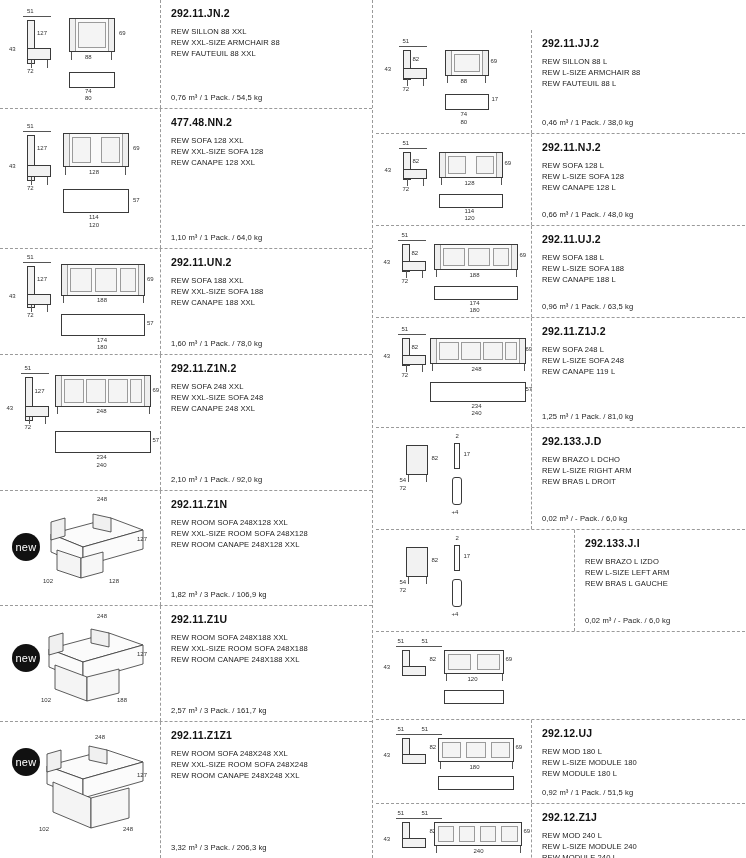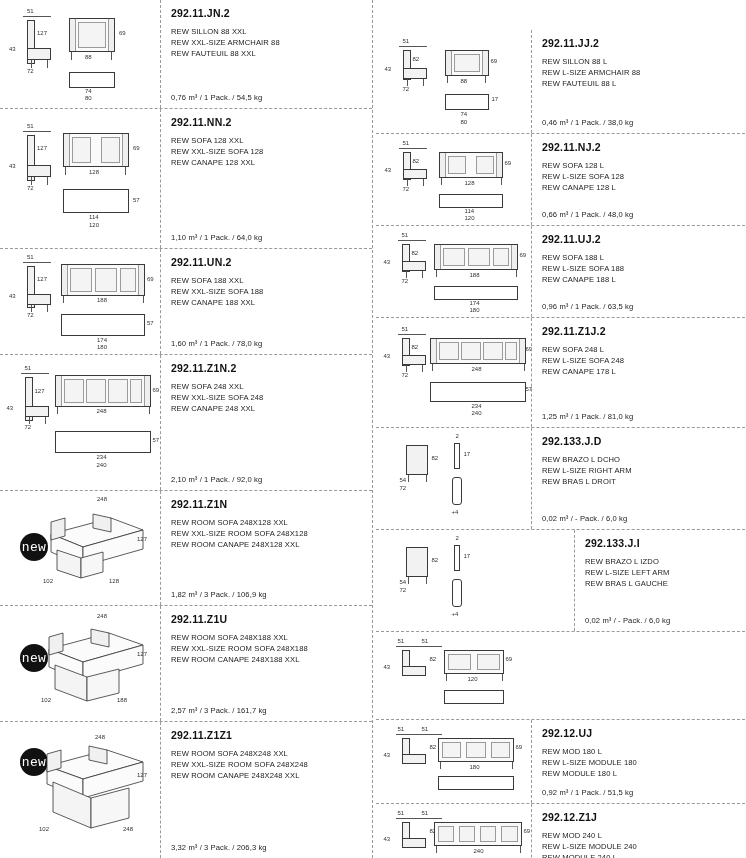--- a/index.html
+++ b/index.html
@@ -76,31 +76,30 @@
   .pack {
     font-size: 7.6px;
     color: #222;
     letter-spacing: .1px;
     padding-bottom: 2px;
   }
 
   
   .badge-new {
     position: absolute;
-    left: 20px;
+    left: 12px;
     width: 28px; height: 28px;
     border-radius: 50%;
     background: #111;
     color: #fff;
-    font-size: 13px;
+    font-size: 11px;
     display: flex;
     align-items: center;
     justify-content: center;
     letter-spacing: .3px;
-    font-family: Liberation Mono, monospace;
   }
 
   
   .tech { position: relative; }
   .dim {
     position: absolute;
     font-size: 6px;
     color: #333;
     white-space: nowrap;
     letter-spacing: 0;
@@ -214,21 +213,21 @@
           <div class="dim" style="left:84px;top:52px;">128</div>
           <div class="dim" style="left:128px;top:28px;">69</div>
 
           <div class="box thin" style="left:58px;top:72px;width:66px;height:24px;"></div>
           <div class="dim" style="left:128px;top:80px;">57</div>
           <div class="dim" style="left:84px;top:97px;">114</div>
           <div class="dim" style="left:84px;top:105px;">120</div>
         </div>
       </div>
       <div class="info-zone">
-        <div class="code">292.11.NN.2</div>
+        <div class="code">477.48.NN.2</div>
         <div class="names">
           <div>REW SOFA 128 XXL</div>
           <div>REW XXL-SIZE SOFA 128</div>
           <div>REW CANAPE 128 XXL</div>
         </div>
         <div class="spacer"></div>
         <div class="pack">1,10 m³ / 1 Pack. / 64,0 kg</div>
       </div>
     </div>
 
@@ -582,21 +581,21 @@
           <div class="dim" style="left:148px;top:64px;">57</div>
           <div class="dim" style="left:94px;top:81px;">234</div>
           <div class="dim" style="left:94px;top:88px;">240</div>
         </div>
       </div>
       <div class="info-zone">
         <div class="code">292.11.Z1J.2</div>
         <div class="names">
           <div>REW SOFA 248 L</div>
           <div>REW L-SIZE SOFA 248</div>
-          <div>REW CANAPE 178 L</div>
+          <div>REW CANAPE 119 L</div>
         </div>
         <div class="spacer"></div>
         <div class="pack">1,25 m³ / 1 Pack. / 81,0 kg</div>
       </div>
     </div>
 
     <div class="row" style="height:102px;">
       <div class="draw-zone" style="width:155px;">
         <div class="tech" style="width:152px;height:96px;">
           <div class="box fill" style="left:28px;top:14px;width:22px;height:30px;"></div>

